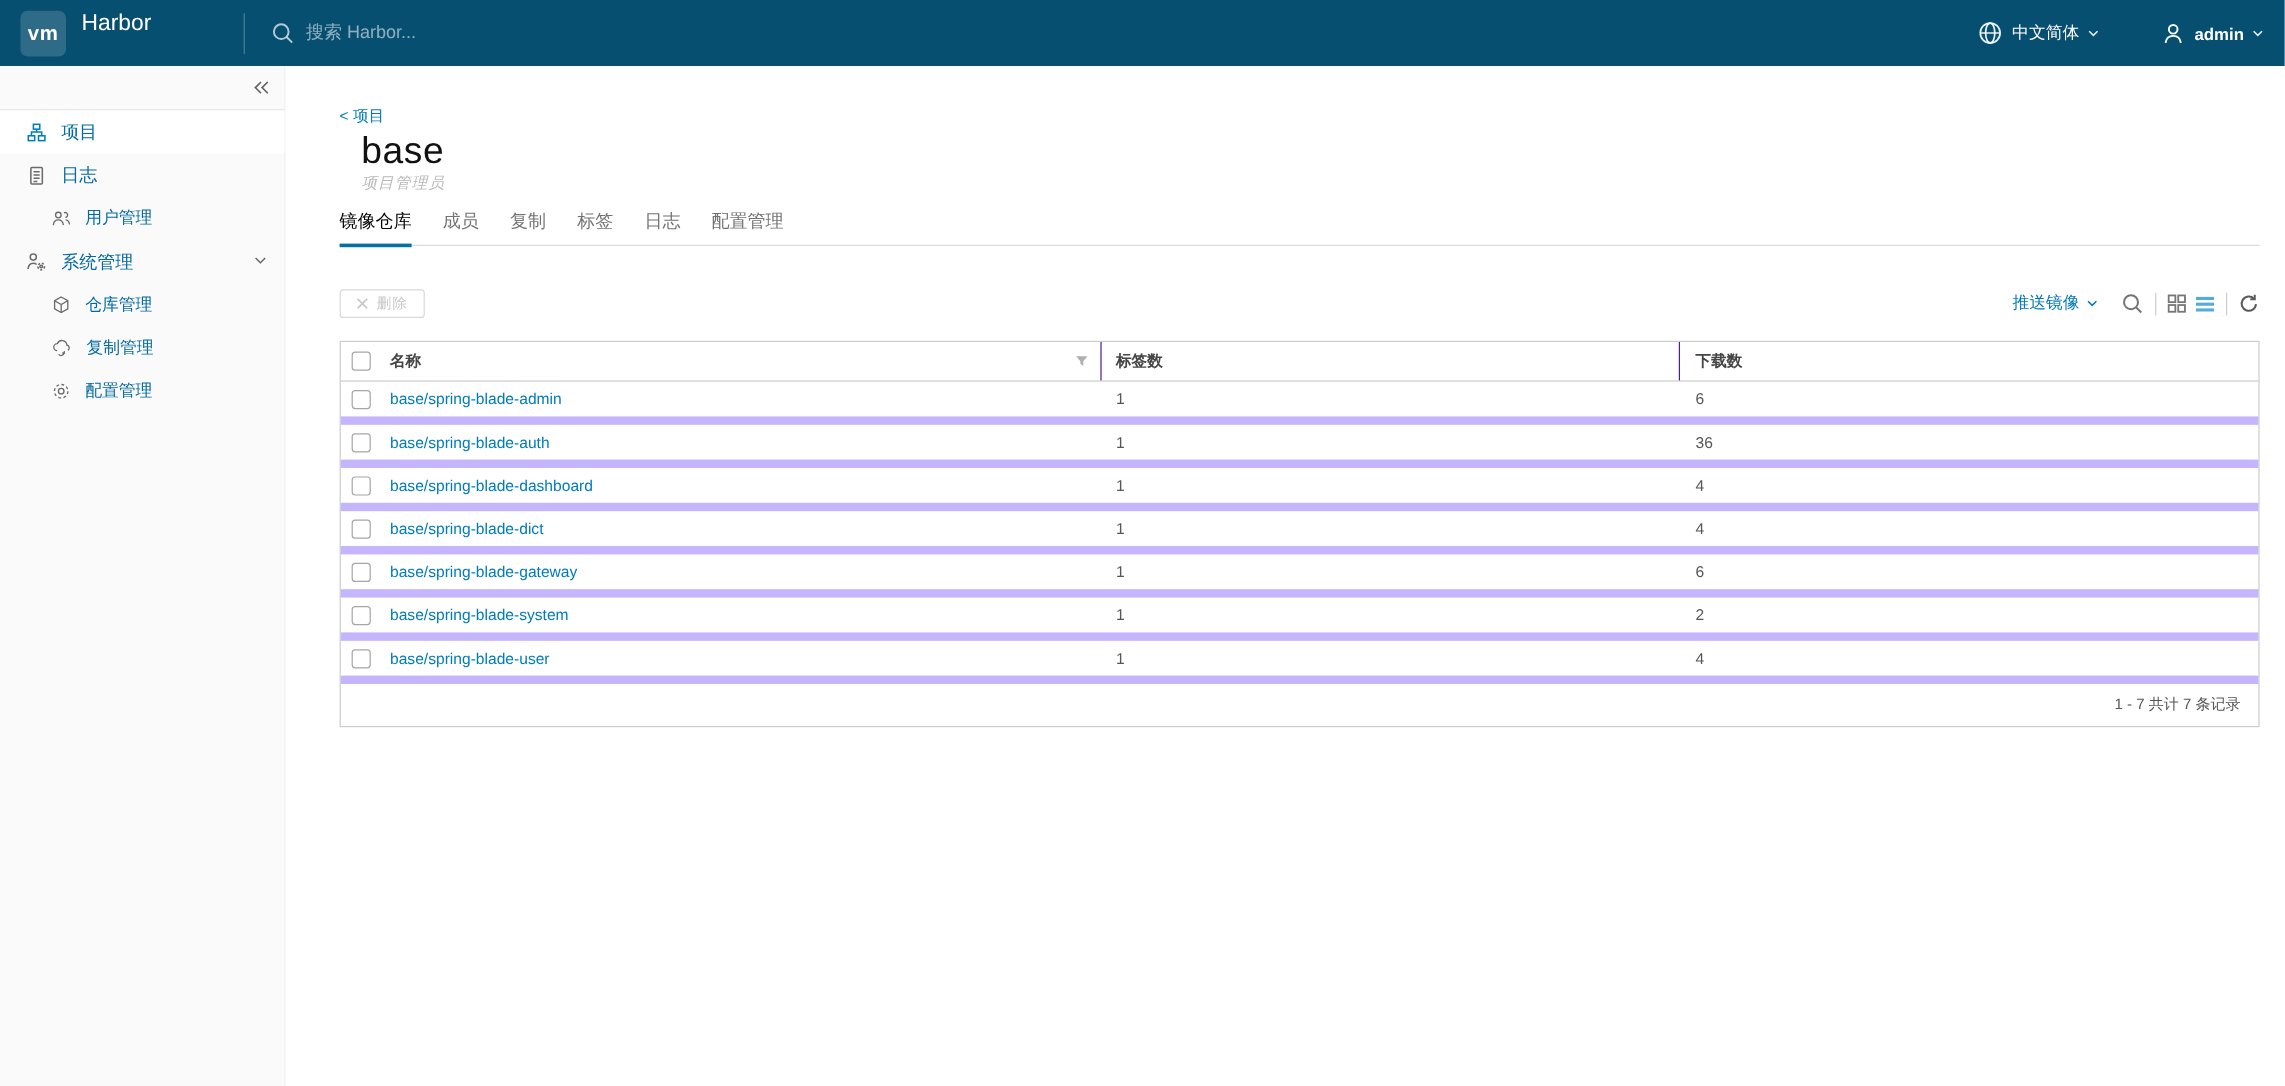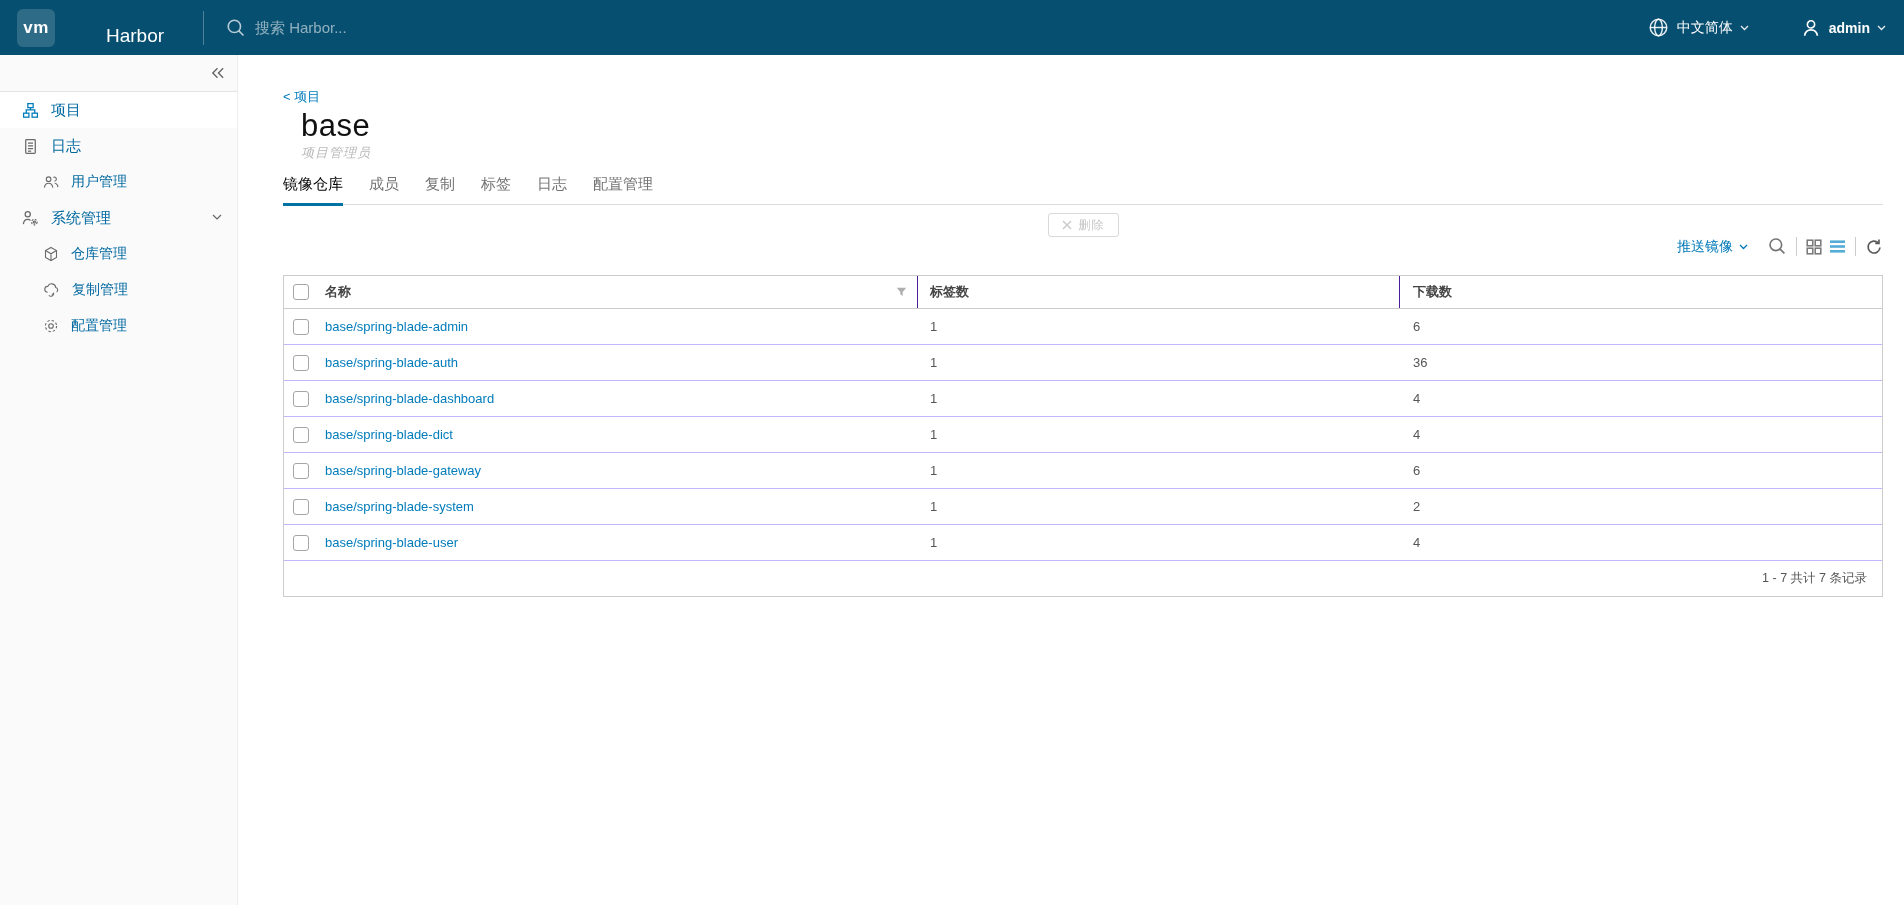--- a/index.html
+++ b/index.html
@@ -1,21 +1,21 @@
 <!DOCTYPE html>
 <html><head>
 <meta charset="utf-8">
 <style>
   * { margin:0; padding:0; box-sizing:border-box; }
   html,body { width:1904px; height:905px; overflow:hidden;
     font-family:"Liberation Sans","DejaVu Sans",sans-serif; background:#fff; color:#333; }
 
   
   .topbar { height:55px; background:#074F70; display:flex; align-items:center; }
-  .brand { width:203px; display:flex; align-items:flex-end; flex:0 0 auto;gap:38px; }
+  .brand { width:203px; display:flex; align-items:flex-start; flex:0 0 auto; }
   .logo-sq { width:38px; height:38px; margin-left:17px; border-radius:6px;
     background:rgba(255,255,255,.16); color:#fff; font-weight:bold; font-size:17px;
     display:flex; align-items:center; justify-content:center; letter-spacing:.5px; }
   .brand-name { color:#fff; font-size:19px; font-weight:400; margin-left:13px; }
   .topbar-divider { width:1px; height:34px; background:rgba(255,255,255,.28); flex:0 0 auto; }
   .top-search { display:flex; align-items:center; margin-left:22px; flex:1 1 auto; }
   .top-search svg { flex:0 0 auto; }
   .top-search input { background:transparent; border:none; outline:none; color:#fff;
     font-size:15px; margin-left:9px; width:420px; font-family:inherit; }
   .top-search input::placeholder { color:rgba(255,255,255,.55); }
@@ -45,21 +45,21 @@
   .page-title { font-size:31px; font-weight:300; color:#111; letter-spacing:.5px; }
   .role-label { font-style:italic; color:#B9B9B9; font-size:13px; margin-left:18px; letter-spacing:1px; }
 
   
   .tabs { display:flex; margin-top:13px; border-bottom:1px solid #DCDCDC; }
   .tab { font-size:15px; color:#737373; padding-bottom:9px; margin-right:26px; cursor:pointer;
     border-bottom:3px solid transparent; margin-bottom:-2px; }
   .tab.active { color:#000; border-bottom-color:#0072A3; }
 
   
-  .toolbar { margin-top:8px; display:flex; align-items:center;flex-direction:column; }
+  .toolbar { margin-top:36px; display:flex; align-items:center; }
   .btn-delete { display:flex; align-items:center; gap:7px; height:24px; padding:0 13px;
     background:transparent; border:1px solid #D9D9D9; border-radius:3px; color:#C6C6C6;
     font-size:12px; font-family:inherit; letter-spacing:1px; }
   .toolbar-right { margin-left:auto; display:flex; align-items:center; }
   .push-image { display:flex; align-items:center; color:#0079B8; font-size:14px; cursor:pointer; }
   .push-image .caret { margin-left:6px; }
   .tool-icon { display:flex; align-items:center; cursor:pointer; }
   .v-div { width:1px; height:19px; background:#CCC; margin:0 9px; }
   .toolbar-right .tool-icon.search-btn { margin-left:20px; }
   .tool-icon + .tool-icon { margin-left:7px; }
@@ -67,21 +67,21 @@
   
   .dg { margin-top:19px; border:1px solid #CCC; }
   .dg-head { display:flex; height:33px; align-items:stretch; font-size:13px; font-weight:bold; color:#454545; }
   .cell-cb { width:34px; flex:0 0 auto; display:flex; align-items:center; padding-left:9px; }
   .cell-name { width:600px; flex:0 0 auto; display:flex; align-items:center; padding-left:7px; }
   .cell-tags { width:482px; flex:0 0 auto; display:flex; align-items:center; padding-left:12px; }
   .cell-pulls { flex:1 1 auto; display:flex; align-items:center; padding-left:13px; }
   .dg-head .cell-name, .dg-head .cell-tags { border-right:1px solid #4c1d95; }
   .dg-head .cell-name { justify-content:space-between; padding-right:10px; }
   .dg-head { border-bottom:1px solid #CCC; }
-  .dg-row { display:flex; height:36px; align-items:stretch; font-size:13px; border-bottom:1px solid #c4b5fd; }
+  .dg-row { display:flex; height:36px; align-items:stretch; font-size:13px; border-bottom:7px solid #c4b5fd; }
   .dg-row a { color:#007CBB; text-decoration:none; cursor:pointer; }
   .num { color:#565656; }
   .cb { width:16px; height:16px; border:1px solid #A6A6A6; border-radius:3px; background:#fff; cursor:pointer; }
   .dg-foot { height:35px; display:flex; align-items:center; justify-content:flex-end;
     padding-right:15px; font-size:12.5px; color:#565656; }
 
   svg { display:block; }
 </style>
 </head>
 <body>

